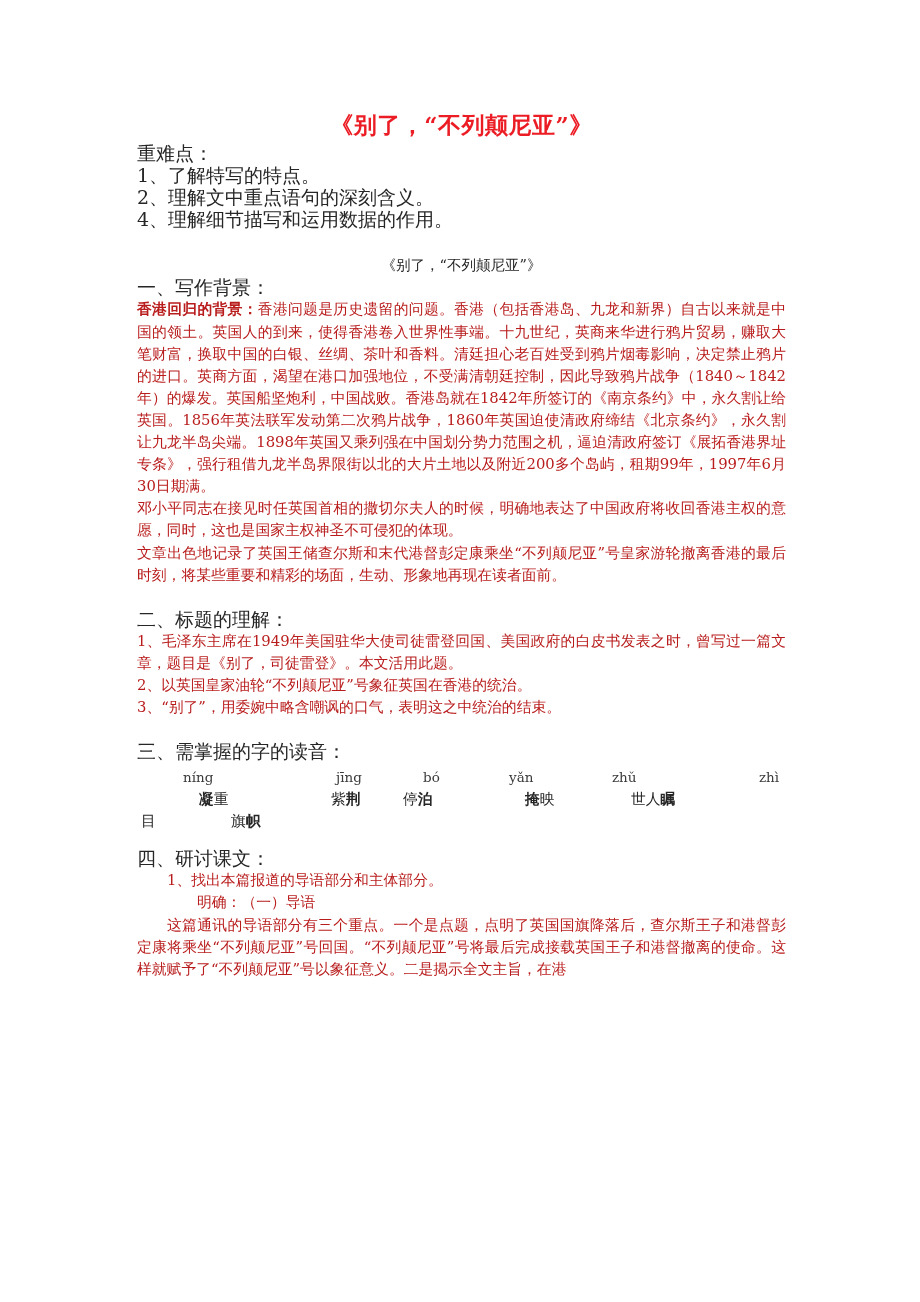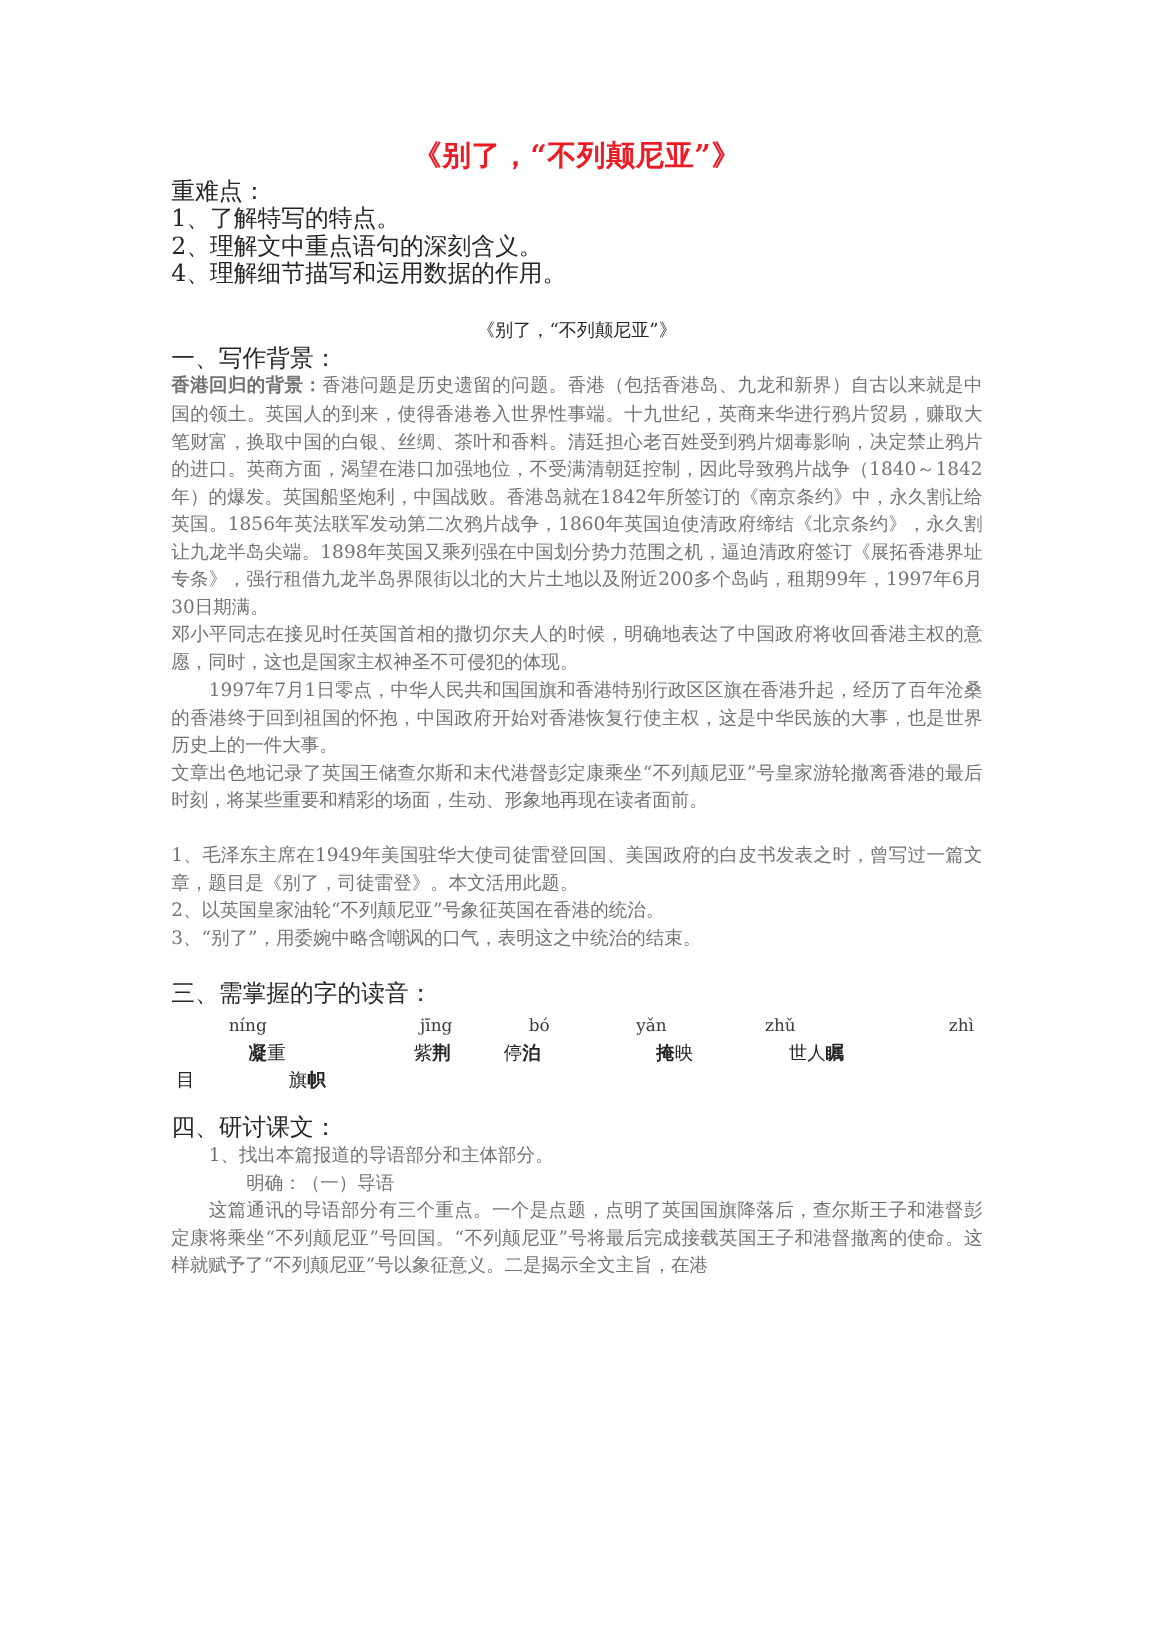--- a/index.html
+++ b/index.html
@@ -53,21 +53,21 @@
     text-align: justify;
     text-justify: inter-ideograph;
     color: #262626;
   }
   p.para {
     font-size: 14.8px;
     line-height: 22.1px;
     margin: 0;
     text-align: justify;
     text-justify: inter-ideograph;
-    color: #737373;
+    color: #b91c1c;
   }
   .indent1 { text-indent: 30px; }
   .indent2 { padding-left: 30px; }
   .indent3 { padding-left: 60px; }
   .spacer { height: 22px; }
   .spacer-sm { height: 11px; }
   b, .bold { font-weight: bold; }
 
   
   .pron-block {
@@ -111,26 +111,26 @@
     <div class="spacer"></div>
 
     <p class="sub-title">《别了，“不列颠尼亚”》</p>
 
     <p class="line">一、写作背景：</p>
 
     <p class="para"><b>香港回归的背景：</b><span>香港问题是历史遗留的问题。香港（包括香港岛、九龙和新界）自古以来就是中国的领土。英国人的到来，使得香港卷入世界性事端。十九世纪，英商来华进行鸦片贸易，赚取大笔财富，换取中国的白银、丝绸、茶叶和香料。清廷担心老百姓受到鸦片烟毒影响，决定禁止鸦片的进口。英商方面，渴望在港口加强地位，不受满清朝廷控制，因此导致鸦片战争（1840～1842年）的爆发。英国船坚炮利，中国战败。香港岛就在1842年所签订的《南京条约》中，永久割让给英国。1856年英法联军发动第二次鸦片战争，1860年英国迫使清政府缔结《北京条约》，永久割让九龙半岛尖端。1898年英国又乘列强在中国划分势力范围之机，逼迫清政府签订《展拓香港界址专条》，强行租借九龙半岛界限街以北的大片土地以及附近200多个岛屿，租期99年，1997年6月30日期满。</span></p>
 
     <p class="para">邓小平同志在接见时任英国首相的撒切尔夫人的时候，明确地表达了中国政府将收回香港主权的意愿，同时，这也是国家主权神圣不可侵犯的体现。</p>
 
-    <p class="para indent1">1997年7月1日零点，中华人民共和国国旗和香港特别行政区区旗在香港升起，经历了百年沧桑的香港终于回到祖国的怀抱，中国政府开始对香港恢复行使主权，这是中华民族的大事，也是世界历史上的一件大事。</p>
 
     <p class="para">文章出色地记录了英国王储查尔斯和末代港督彭定康乘坐“不列颠尼亚”号皇家游轮撤离香港的最后时刻，将某些重要和精彩的场面，生动、形象地再现在读者面前。</p>
 
     <div class="spacer"></div>
 
+    <p class="line">二、标题的理解：</p>
     <p class="para">1、毛泽东主席在1949年美国驻华大使司徒雷登回国、美国政府的白皮书发表之时，曾写过一篇文章，题目是《别了，司徒雷登》。本文活用此题。</p>
     <p class="para">2、以英国皇家油轮“不列颠尼亚”号象征英国在香港的统治。</p>
     <p class="para">3、“别了”，用委婉中略含嘲讽的口气，表明这之中统治的结束。</p>
 
     <div class="spacer"></div>
 
     <p class="line">三、需掌握的字的读音：</p>
 
     <div class="pron-block">
       <div class="pron-row" id="pinyin-row">

